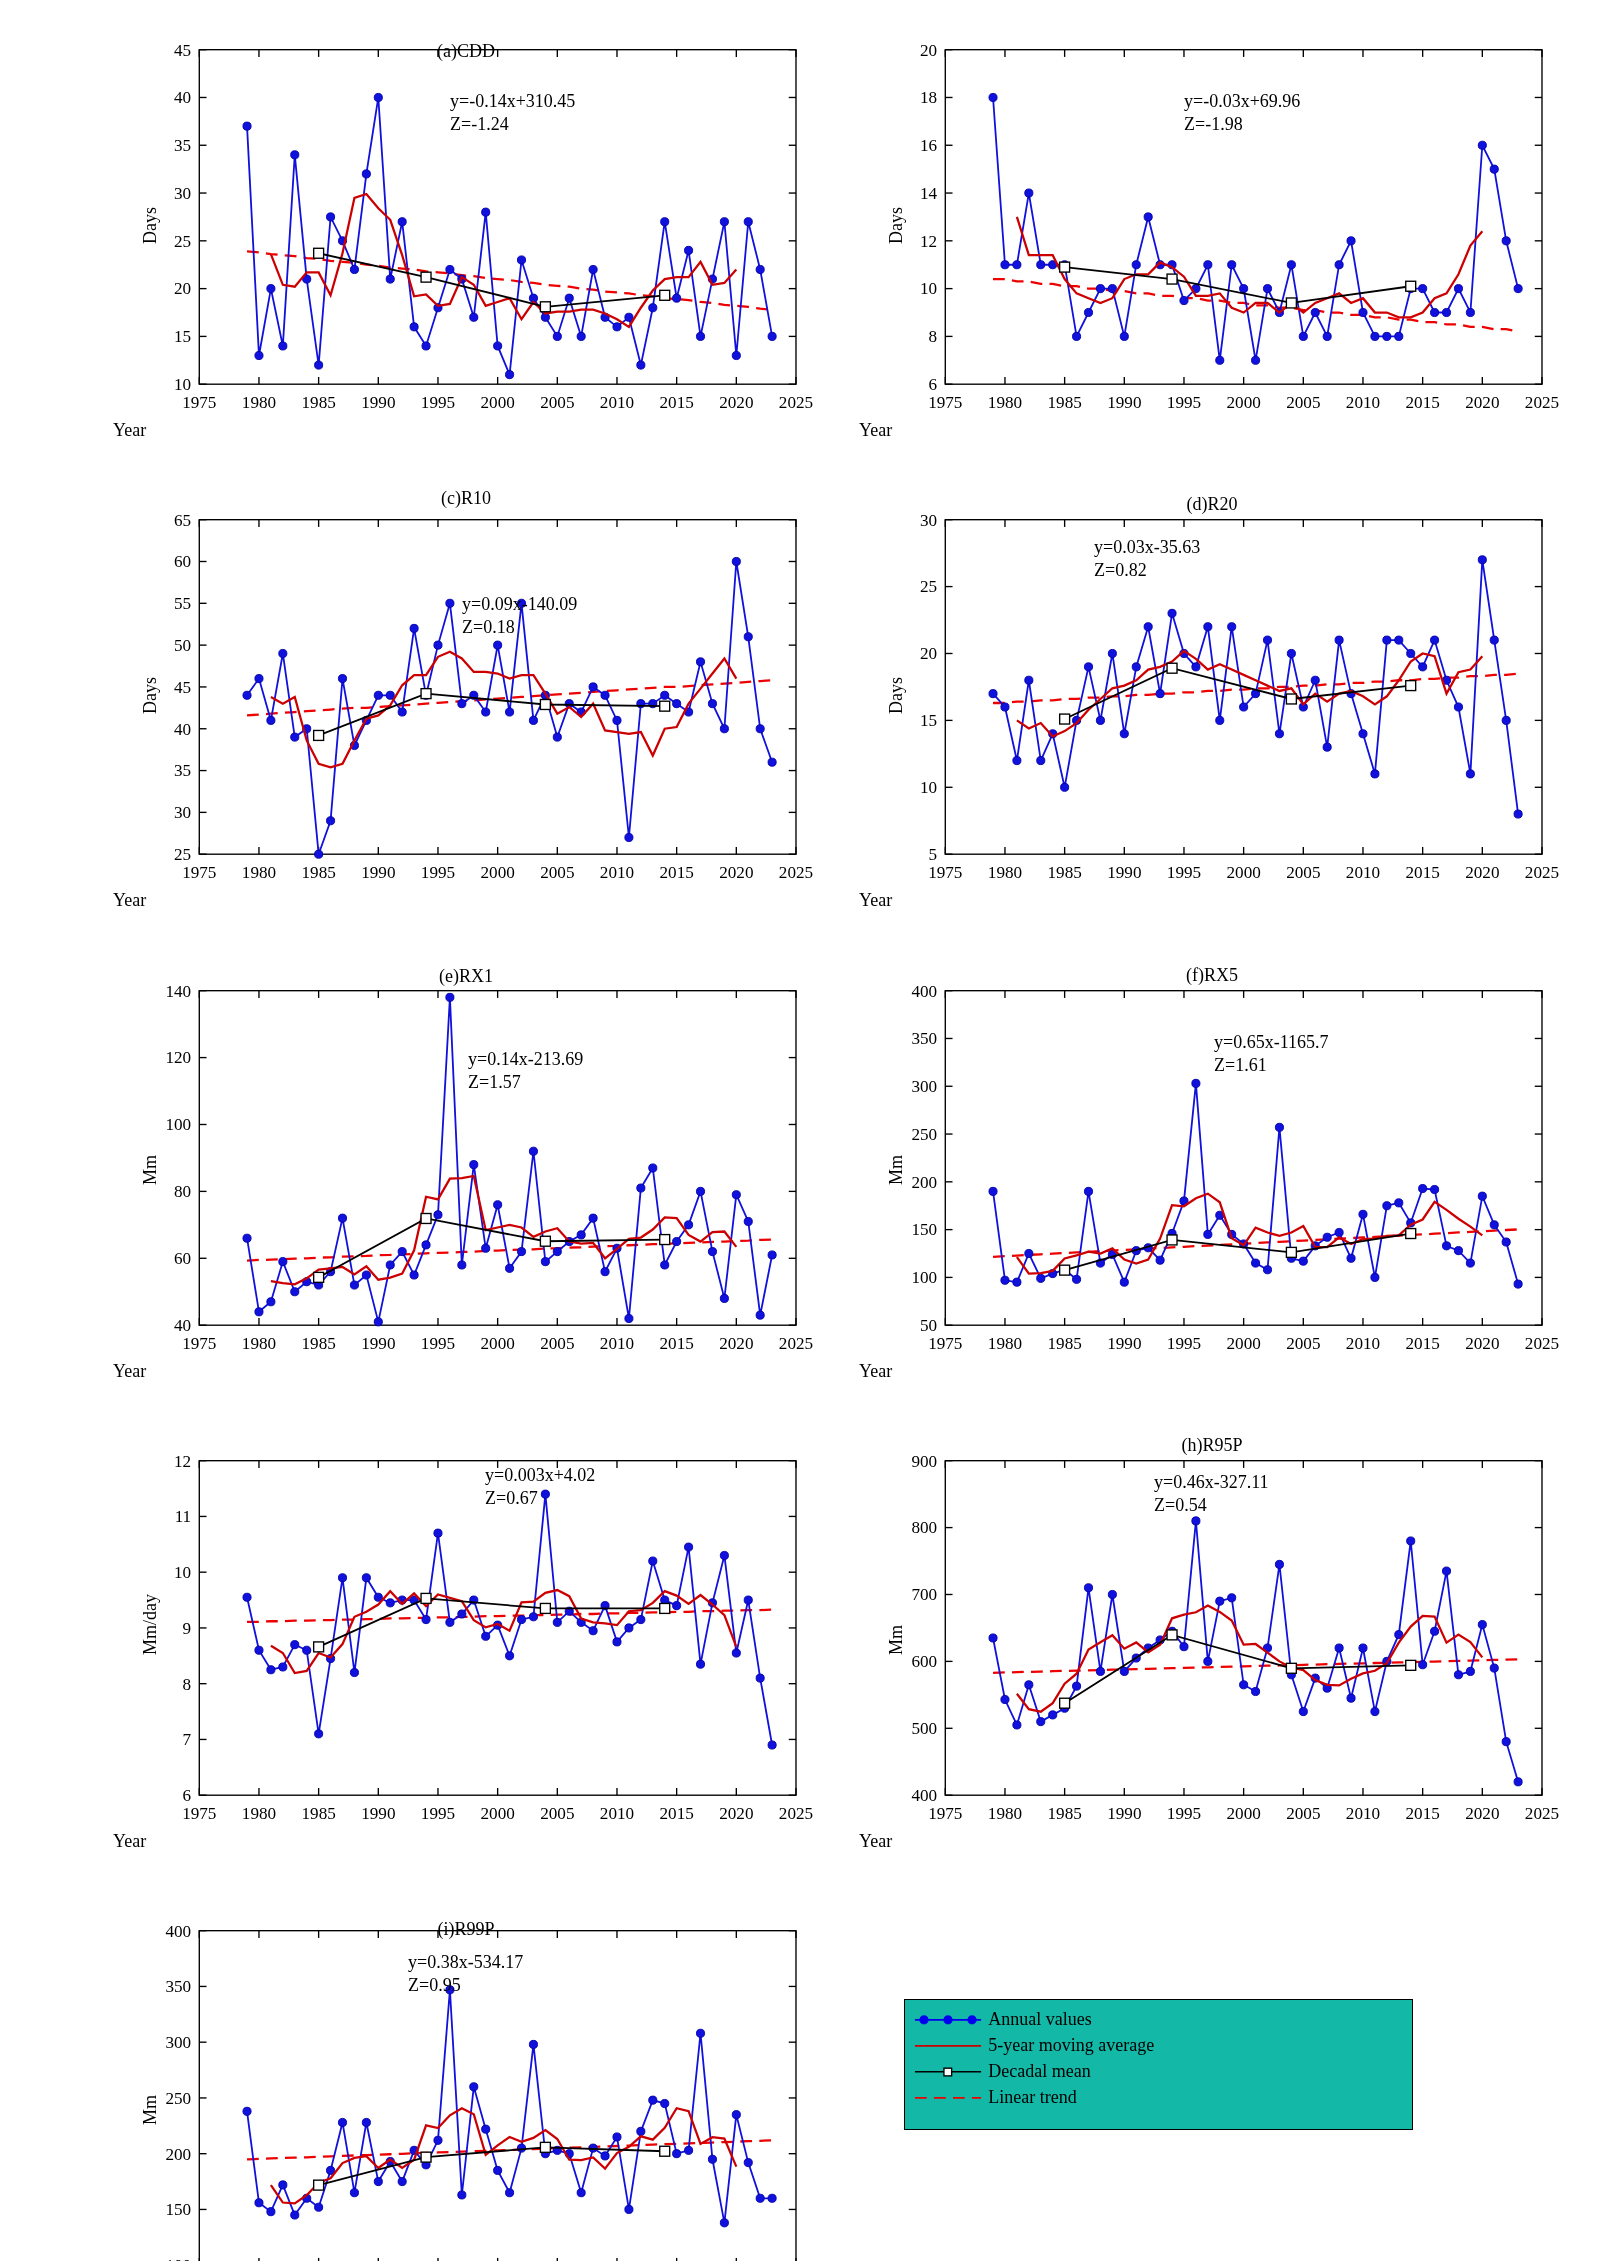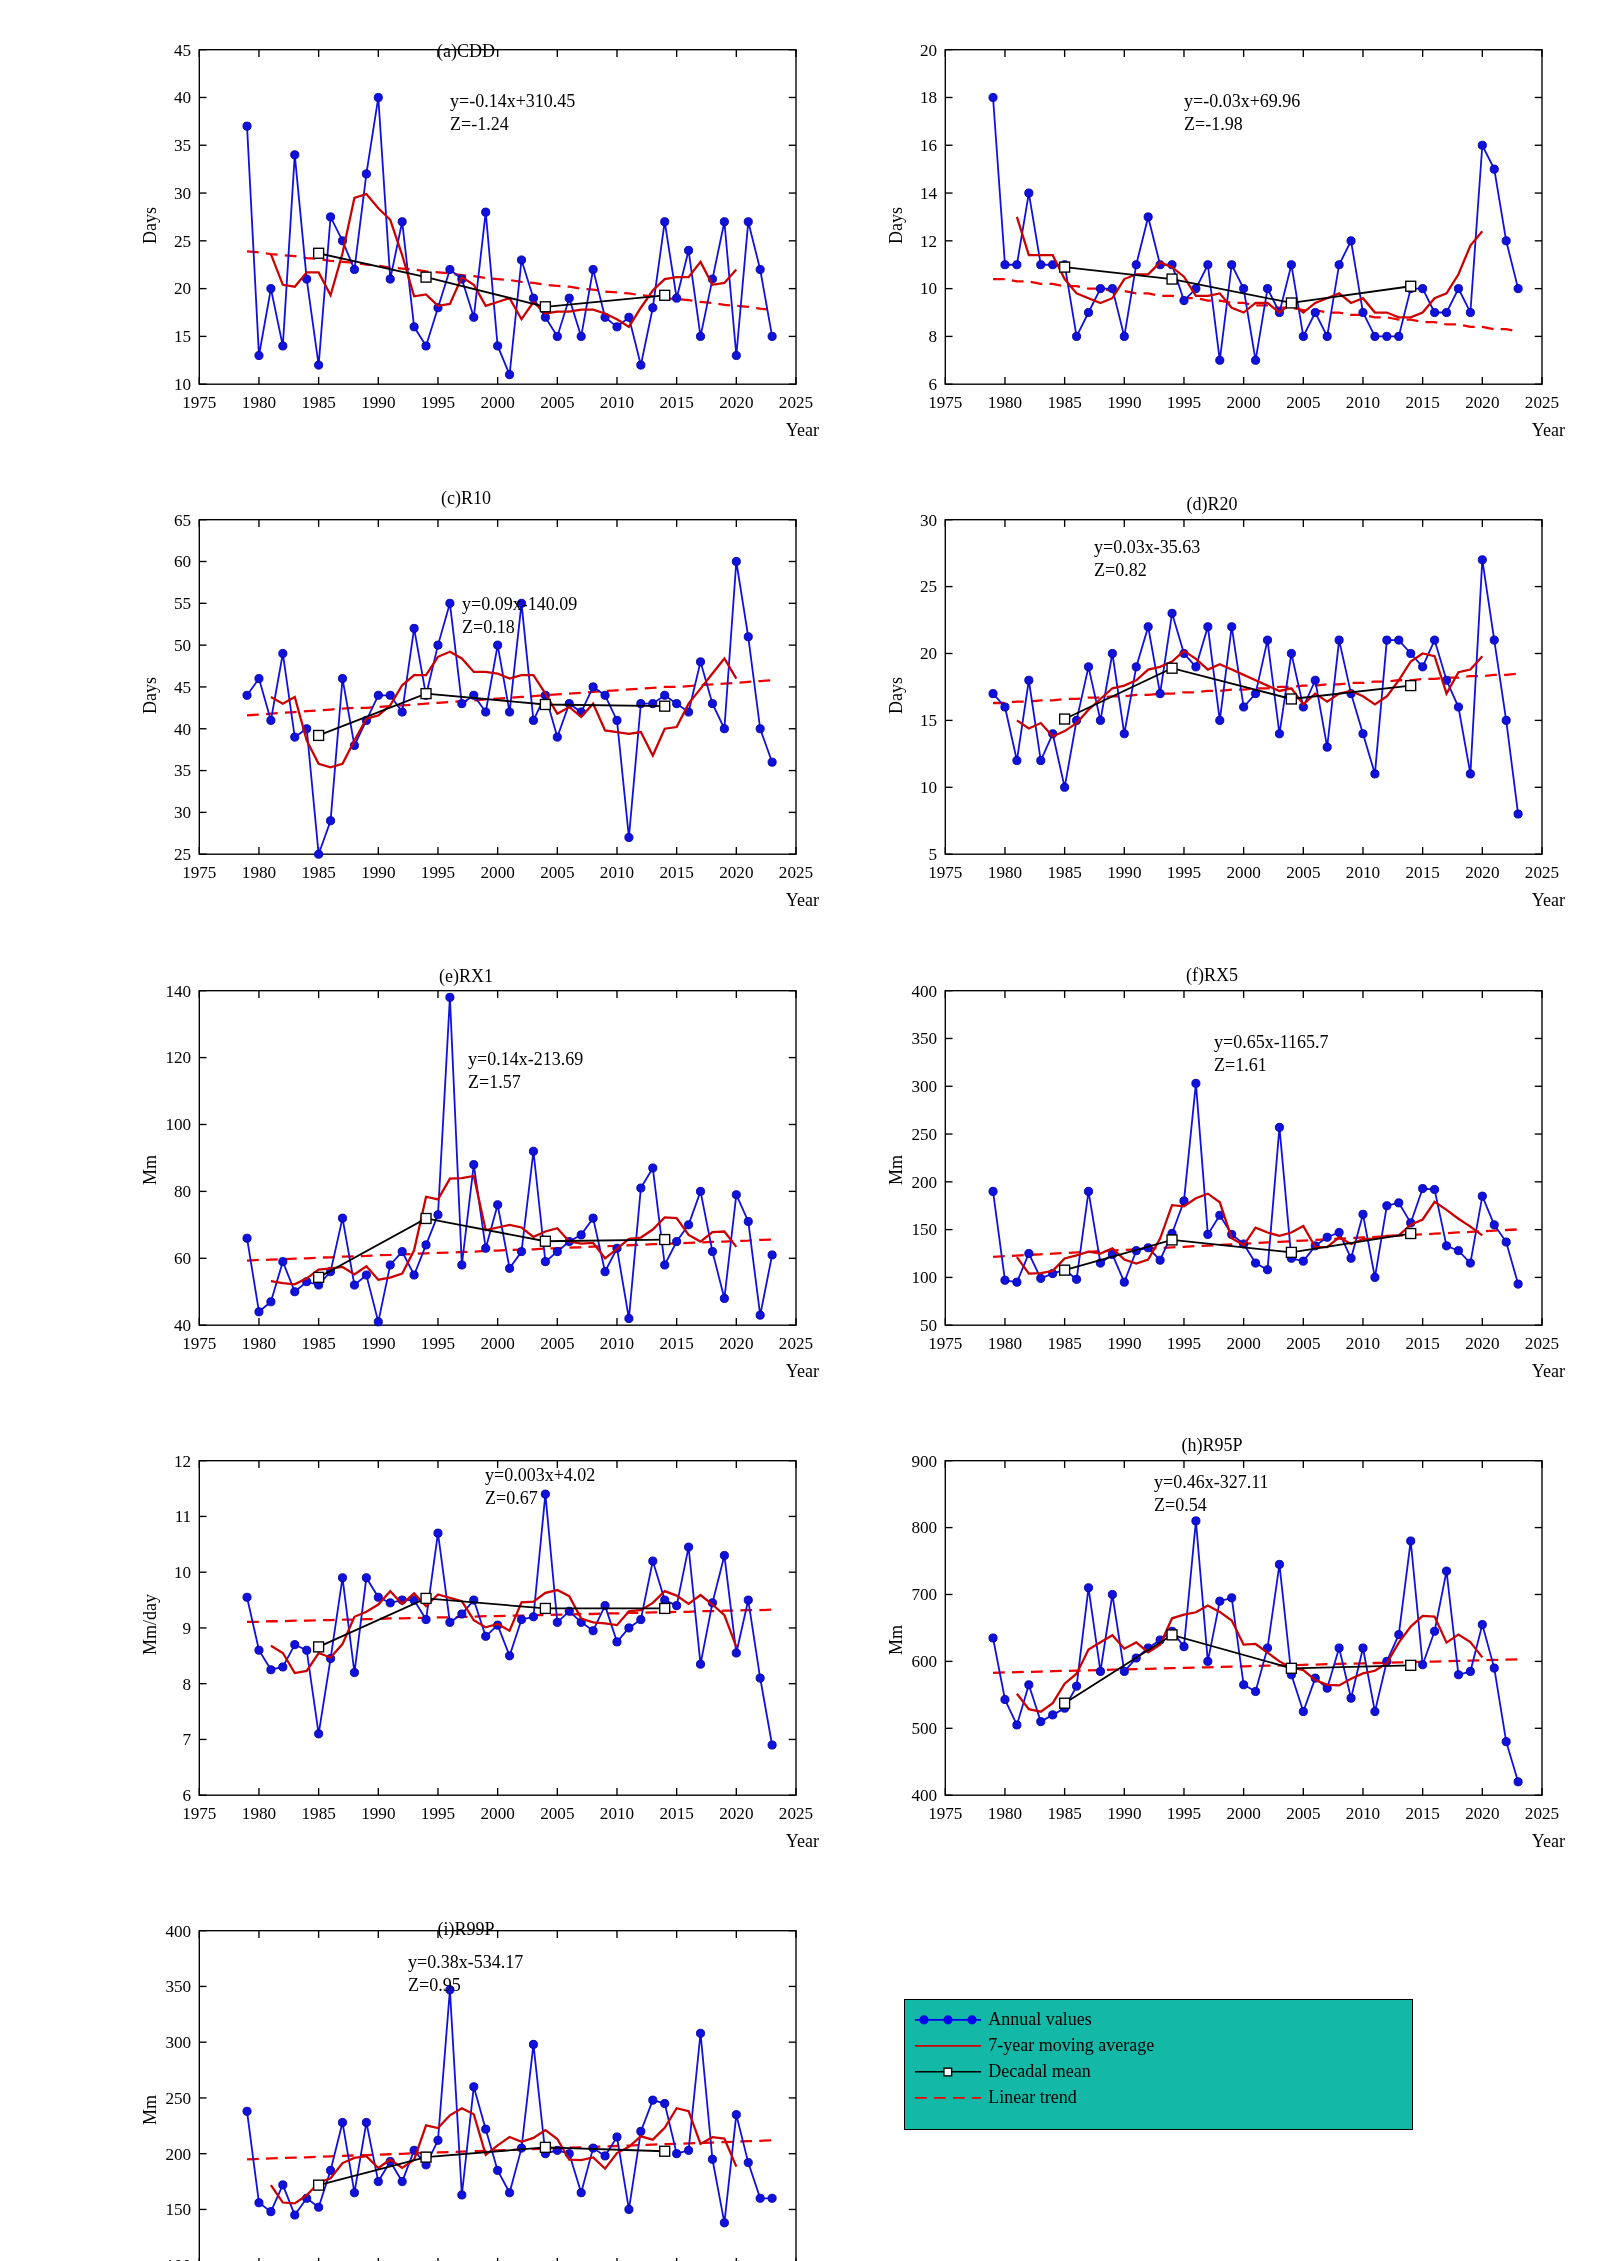--- a/index.html
+++ b/index.html
@@ -1,21 +1,21 @@
 <!DOCTYPE html>
 <html style="font-size:7.2px"><head>
 <meta charset="utf-8">
 <style>
   html,body{margin:0;padding:0;background:#fff;}
   body{width:1620px;height:2445px;font-family:"Liberation Serif",serif;color:#000;}
   .sheet{position:relative;width:1620px;height:2445px;}
   .panel{position:absolute;}
   .plot-title{position:absolute;width:100%;text-align:center;font-size:18px;top:0;}
   .eqn{position:absolute;font-size:18px;line-height:1.25;white-space:pre;}
-  .axis-x-label{position:absolute;width:100%;text-align:right;font-size:18px;}
+  .axis-x-label{position:absolute;width:100%;text-align:left;font-size:18px;}
   .axis-y-label{position:absolute;font-size:18px;transform-origin:left top;}
   svg{display:block;}
   text{font-family:"Liberation Serif",serif;}
   .legendbox{position:absolute;border:0.9px solid #000;background:#14b8a6;}
   .legend-item{display:flex;align-items:center;height:26px;}
   .legend-label{font-size:18px;margin-left:6.3px;}
 </style>
 </head>
 <body>
 
@@ -29,21 +29,21 @@
           <circle cx="22" cy="15" r="9" fill="#0000ee" stroke="#0000ee" stroke-width="2"></circle>
           <circle cx="75" cy="15" r="9" fill="#0000ee" stroke="#0000ee" stroke-width="2"></circle>
           <circle cx="128" cy="15" r="9" fill="#0000ee" stroke="#0000ee" stroke-width="2"></circle>
         </svg>
         <span class="legend-label">Annual values</span>
       </div>
       <div class="legend-item">
         <svg width="68" height="13.6" viewBox="0 0 150 30">
           <line x1="2" y1="15" x2="148" y2="15" stroke="#cc0000" stroke-width="4"></line>
         </svg>
-        <span class="legend-label">7-year moving average</span>
+        <span class="legend-label">5-year moving average</span>
       </div>
       <div class="legend-item">
         <svg width="68" height="13.6" viewBox="0 0 150 30">
           <line x1="2" y1="15" x2="148" y2="15" stroke="#000000" stroke-width="3"></line>
           <rect x="66" y="7" width="17" height="17" fill="#ffffff" stroke="#000000" stroke-width="3"></rect>
         </svg>
         <span class="legend-label">Decadal mean</span>
       </div>
       <div class="legend-item">
         <svg width="68" height="13.6" viewBox="0 0 150 30">

